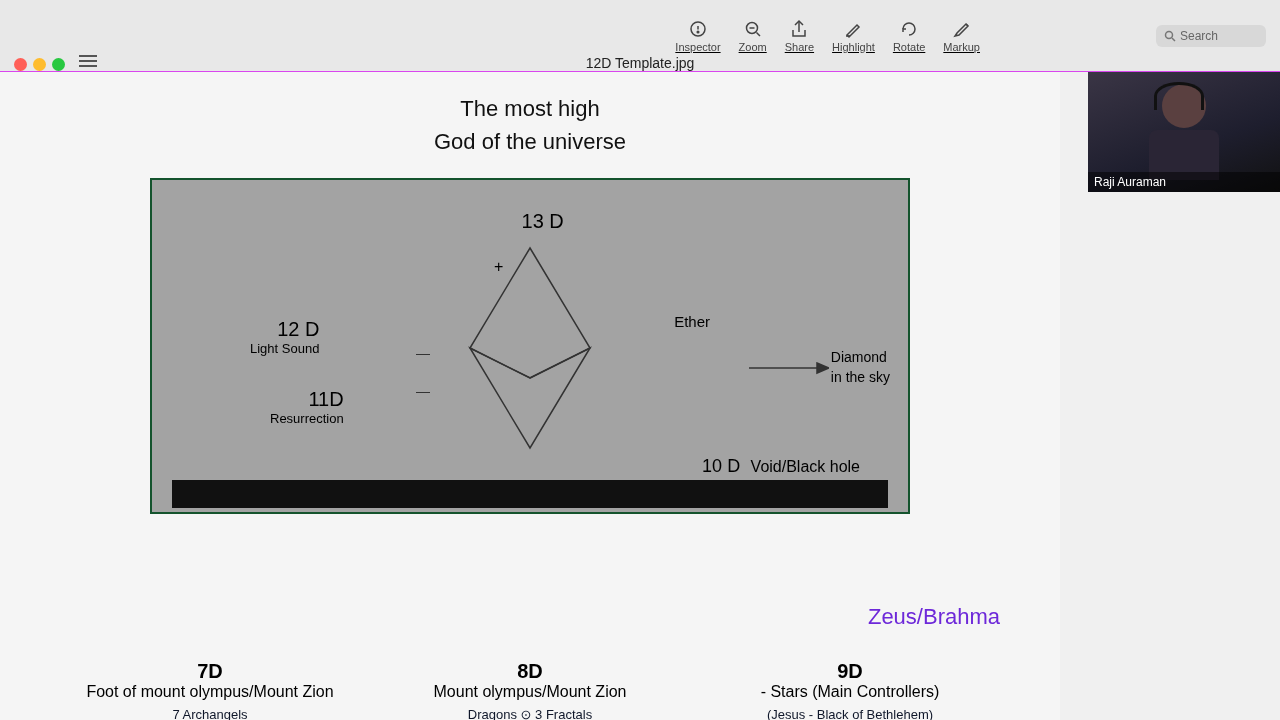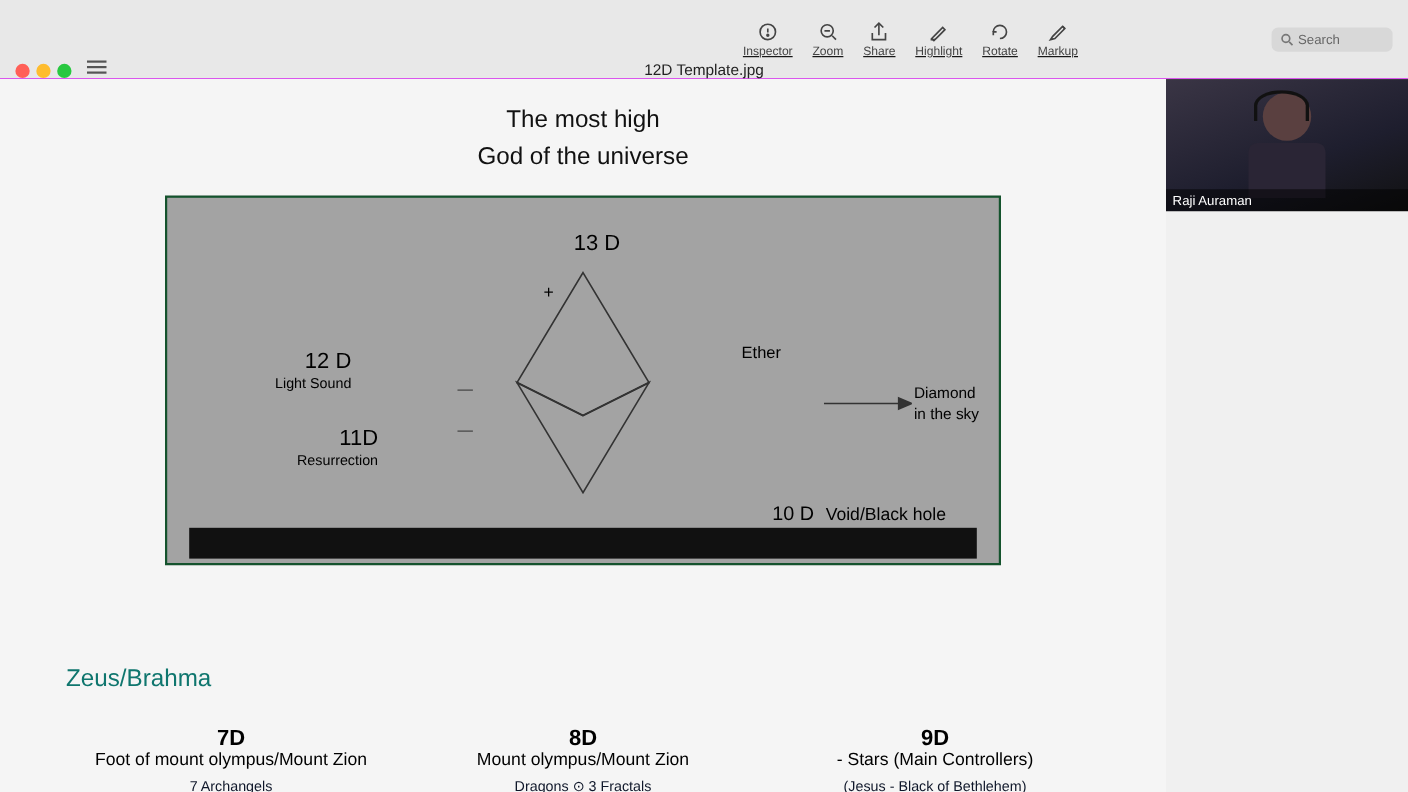--- a/index.html
+++ b/index.html
@@ -91,21 +91,21 @@
       background: #f5f5f5;
       overflow-y: auto;
       position: relative;
     }
 
     
     .camera-overlay {
       position: absolute;
       top: 0;
       right: 0;
-      width: 220px;
+      width: 192px;
       height: 120px;
       background: #2a2a2a;
       z-index: 10;
       overflow: hidden;
     }
     .camera-name {
       background: rgba(0,0,0,0.5);
       color: #fff;
       font-size: 12px;
       padding: 3px 6px;
@@ -152,23 +152,23 @@
       margin-top: 10px;
     }
 
     
     .lower-section {
       padding: 40px 20px 20px 20px;
       background: #f5f5f5;
     }
 
     .zeus-title {
-      text-align: left;
+      text-align: right;
       font-size: 22px;
-      color: #0f766e;
+      color: #6d28d9;
       margin-bottom: 30px;
       font-weight: normal;
     }
 
     .dimension-row {
       display: flex;
       justify-content: space-between;
       gap: 20px;
     }
 

